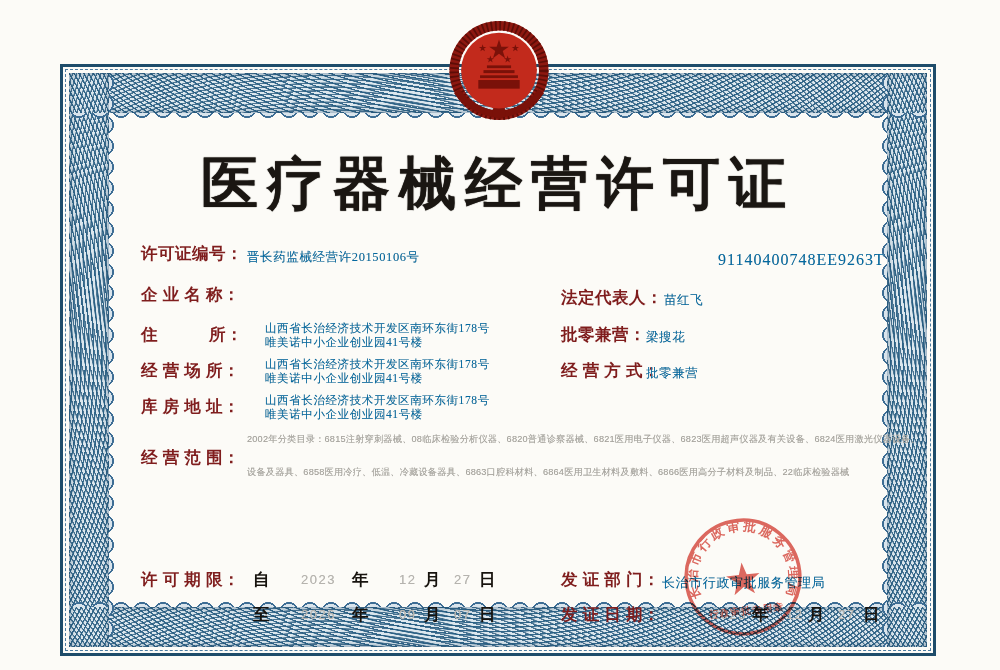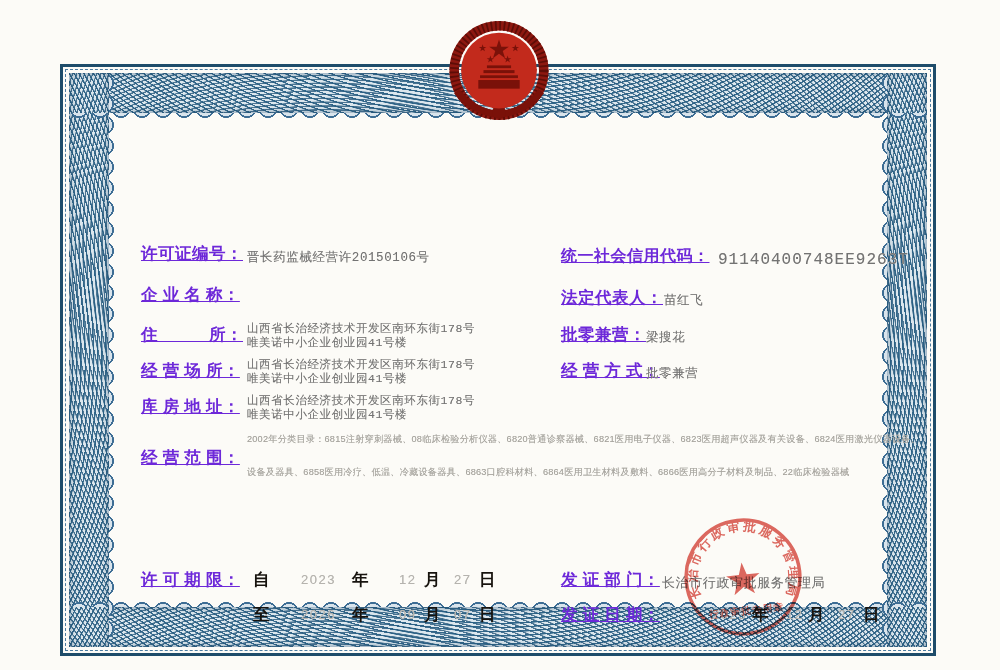--- a/index.html
+++ b/index.html
@@ -32,25 +32,25 @@
     background:radial-gradient(circle at -4px 10px,#d9e4ec 0 7.2px,#3d6d94 7.2px 8.8px,transparent 9.2px);
     background-size:9px 21px;background-repeat:repeat-y;}
   .sc-right{right:49px;top:9px;bottom:9px;width:9px;
     background:radial-gradient(circle at 13px 10px,#d9e4ec 0 7.2px,#3d6d94 7.2px 8.8px,transparent 9.2px);
     background-size:9px 21px;background-repeat:repeat-y;}
   
   .title{position:absolute;left:60px;top:146px;width:876px;text-align:center;
     font-size:57px;font-weight:900;letter-spacing:9px;color:#1a1612;
     text-shadow:0 0 1px #1a1612;white-space:pre;}
   
-  .lbl{position:absolute;font-weight:700;font-size:16.5px;color:#6d28d9;
-       white-space:pre;letter-spacing:.5px;text-decoration:underline;}
-  .val{position:absolute;font-family:Liberation Mono, monospace;font-size:12.5px;
-       color:#737373;letter-spacing:.6px;white-space:pre;text-shadow:0 0 .5px #c4c2bd;}
-  .val-addr{font-size:11.5px;}
+  .lbl{position:absolute;font-weight:700;font-size:16.5px;color:#7f1d1d;
+       white-space:pre;letter-spacing:.5px;}
+  .val{position:absolute;font-family:Liberation Serif, serif;font-size:12.5px;
+       color:#0369a1;letter-spacing:.6px;white-space:pre;text-shadow:0 0 .5px #c4c2bd;}
+  .val-addr{font-size:11.5px;margin-left:18px;}
   .scope-line{position:absolute;font-family:"Liberation Sans",sans-serif;font-size:9.2px;
        color:#a6a49e;letter-spacing:.2px;white-space:pre;width:640px;text-shadow:0 0 .4px #c8c6c0;}
   .dchar{position:absolute;font-weight:700;font-size:16.5px;color:#17130e;white-space:pre;}
   .num{position:absolute;font-family:"Liberation Sans",sans-serif;font-size:13px;
        color:#b5b3ae;letter-spacing:1.5px;text-shadow:0 0 .5px #cfcdc8;}
   
   .emblem{position:absolute;left:443px;top:14px;z-index:6;}
   .seal{position:absolute;left:682px;top:516px;z-index:8;opacity:.9;
         mix-blend-mode:multiply;transform:rotate(-6deg);}
 </style>
@@ -85,20 +85,21 @@
     <use href="#ustar" transform="translate(46 36) scale(4.5)" fill="#7a1109"></use>
     <use href="#ustar" transform="translate(55 49) scale(4.5)" fill="#7a1109"></use>
     <use href="#ustar" transform="translate(75 49) scale(4.5)" fill="#7a1109"></use>
     <use href="#ustar" transform="translate(84 36) scale(4.5)" fill="#7a1109"></use>
     <rect x="51" y="56" width="28" height="3.2" fill="#7a1109"></rect>
     <rect x="47" y="61.5" width="36" height="3.5" fill="#7a1109"></rect>
     <rect x="43" y="67.5" width="44" height="3.2" fill="#7a1109"></rect>
     <rect x="41" y="73" width="48" height="10" fill="#7a1109"></rect>
   </svg>
 
+  <div class="title">医疗器械经营许可证</div>
 
   <div class="lbl" style="left:141px;top:243px">许可证编号：</div>
   <div class="val" style="left:247px;top:249px">晋长药监械经营许20150106号</div>
 
   <div class="lbl" style="left:141px;top:284px">企 业 名 称：</div>
 
   <div class="lbl" style="left:141px;top:324px">住　　　所：</div>
   <div class="val val-addr" style="left:247px;top:321px">山西省长治经济技术开发区南环东街178号</div>
   <div class="val val-addr" style="left:247px;top:335px">唯美诺中小企业创业园41号楼</div>
 
@@ -107,21 +108,20 @@
   <div class="val val-addr" style="left:247px;top:371px">唯美诺中小企业创业园41号楼</div>
 
   <div class="lbl" style="left:141px;top:396px">库 房 地 址：</div>
   <div class="val val-addr" style="left:247px;top:393px">山西省长治经济技术开发区南环东街178号</div>
   <div class="val val-addr" style="left:247px;top:407px">唯美诺中小企业创业园41号楼</div>
 
   <div class="lbl" style="left:141px;top:447px">经 营 范 围：</div>
   <div class="scope-line" style="left:247px;top:433px">2002年分类目录：6815注射穿刺器械、08临床检验分析仪器、6820普通诊察器械、6821医用电子仪器、6823医用超声仪器及有关设备、6824医用激光仪器设备、</div>
   <div class="scope-line" style="left:247px;top:466px">设备及器具、6858医用冷疗、低温、冷藏设备器具、6863口腔科材料、6864医用卫生材料及敷料、6866医用高分子材料及制品、22临床检验器械</div>
 
-  <div class="lbl" style="left:561px;top:246px;font-size:16px">统一社会信用代码：</div>
   <div class="val" style="left:718px;top:251px;font-size:16px;letter-spacing:1px">91140400748EE9263T</div>
 
   <div class="lbl" style="left:561px;top:287px">法定代表人：</div>
   <div class="val" style="left:664px;top:292px">苗红飞</div>
 
   <div class="lbl" style="left:561px;top:324px">批零兼营：</div>
   <div class="val" style="left:646px;top:329px">梁搜花</div>
 
   <div class="lbl" style="left:561px;top:360px">经 营 方 式：</div>
   <div class="val" style="left:646px;top:365px">批零兼营</div>

